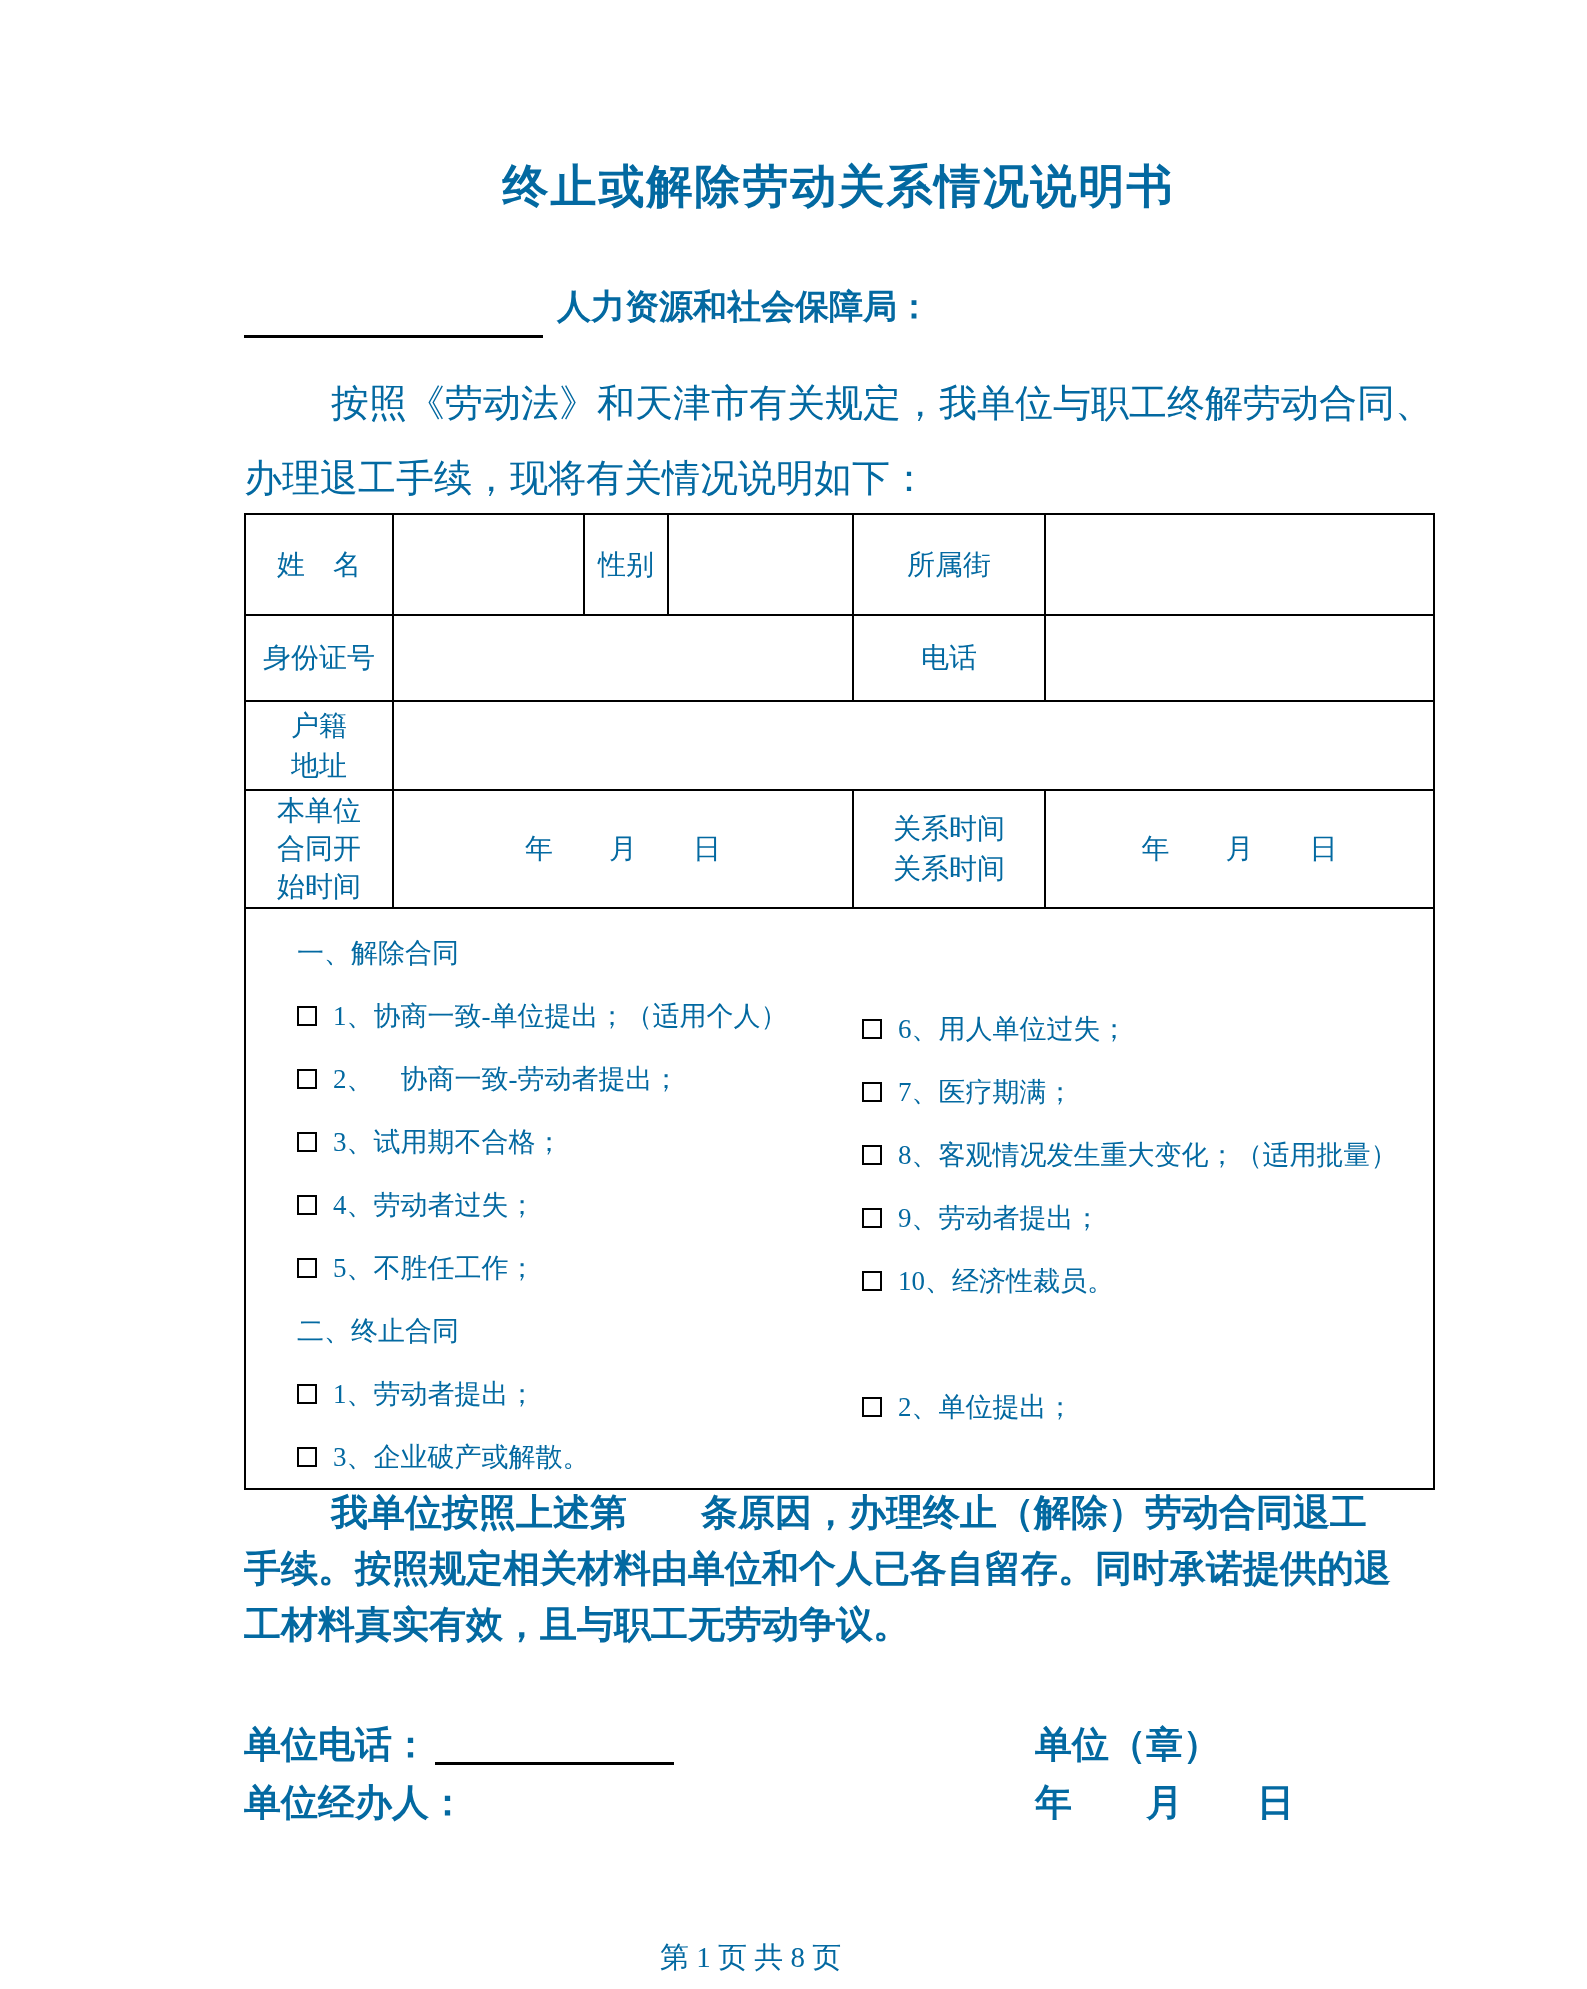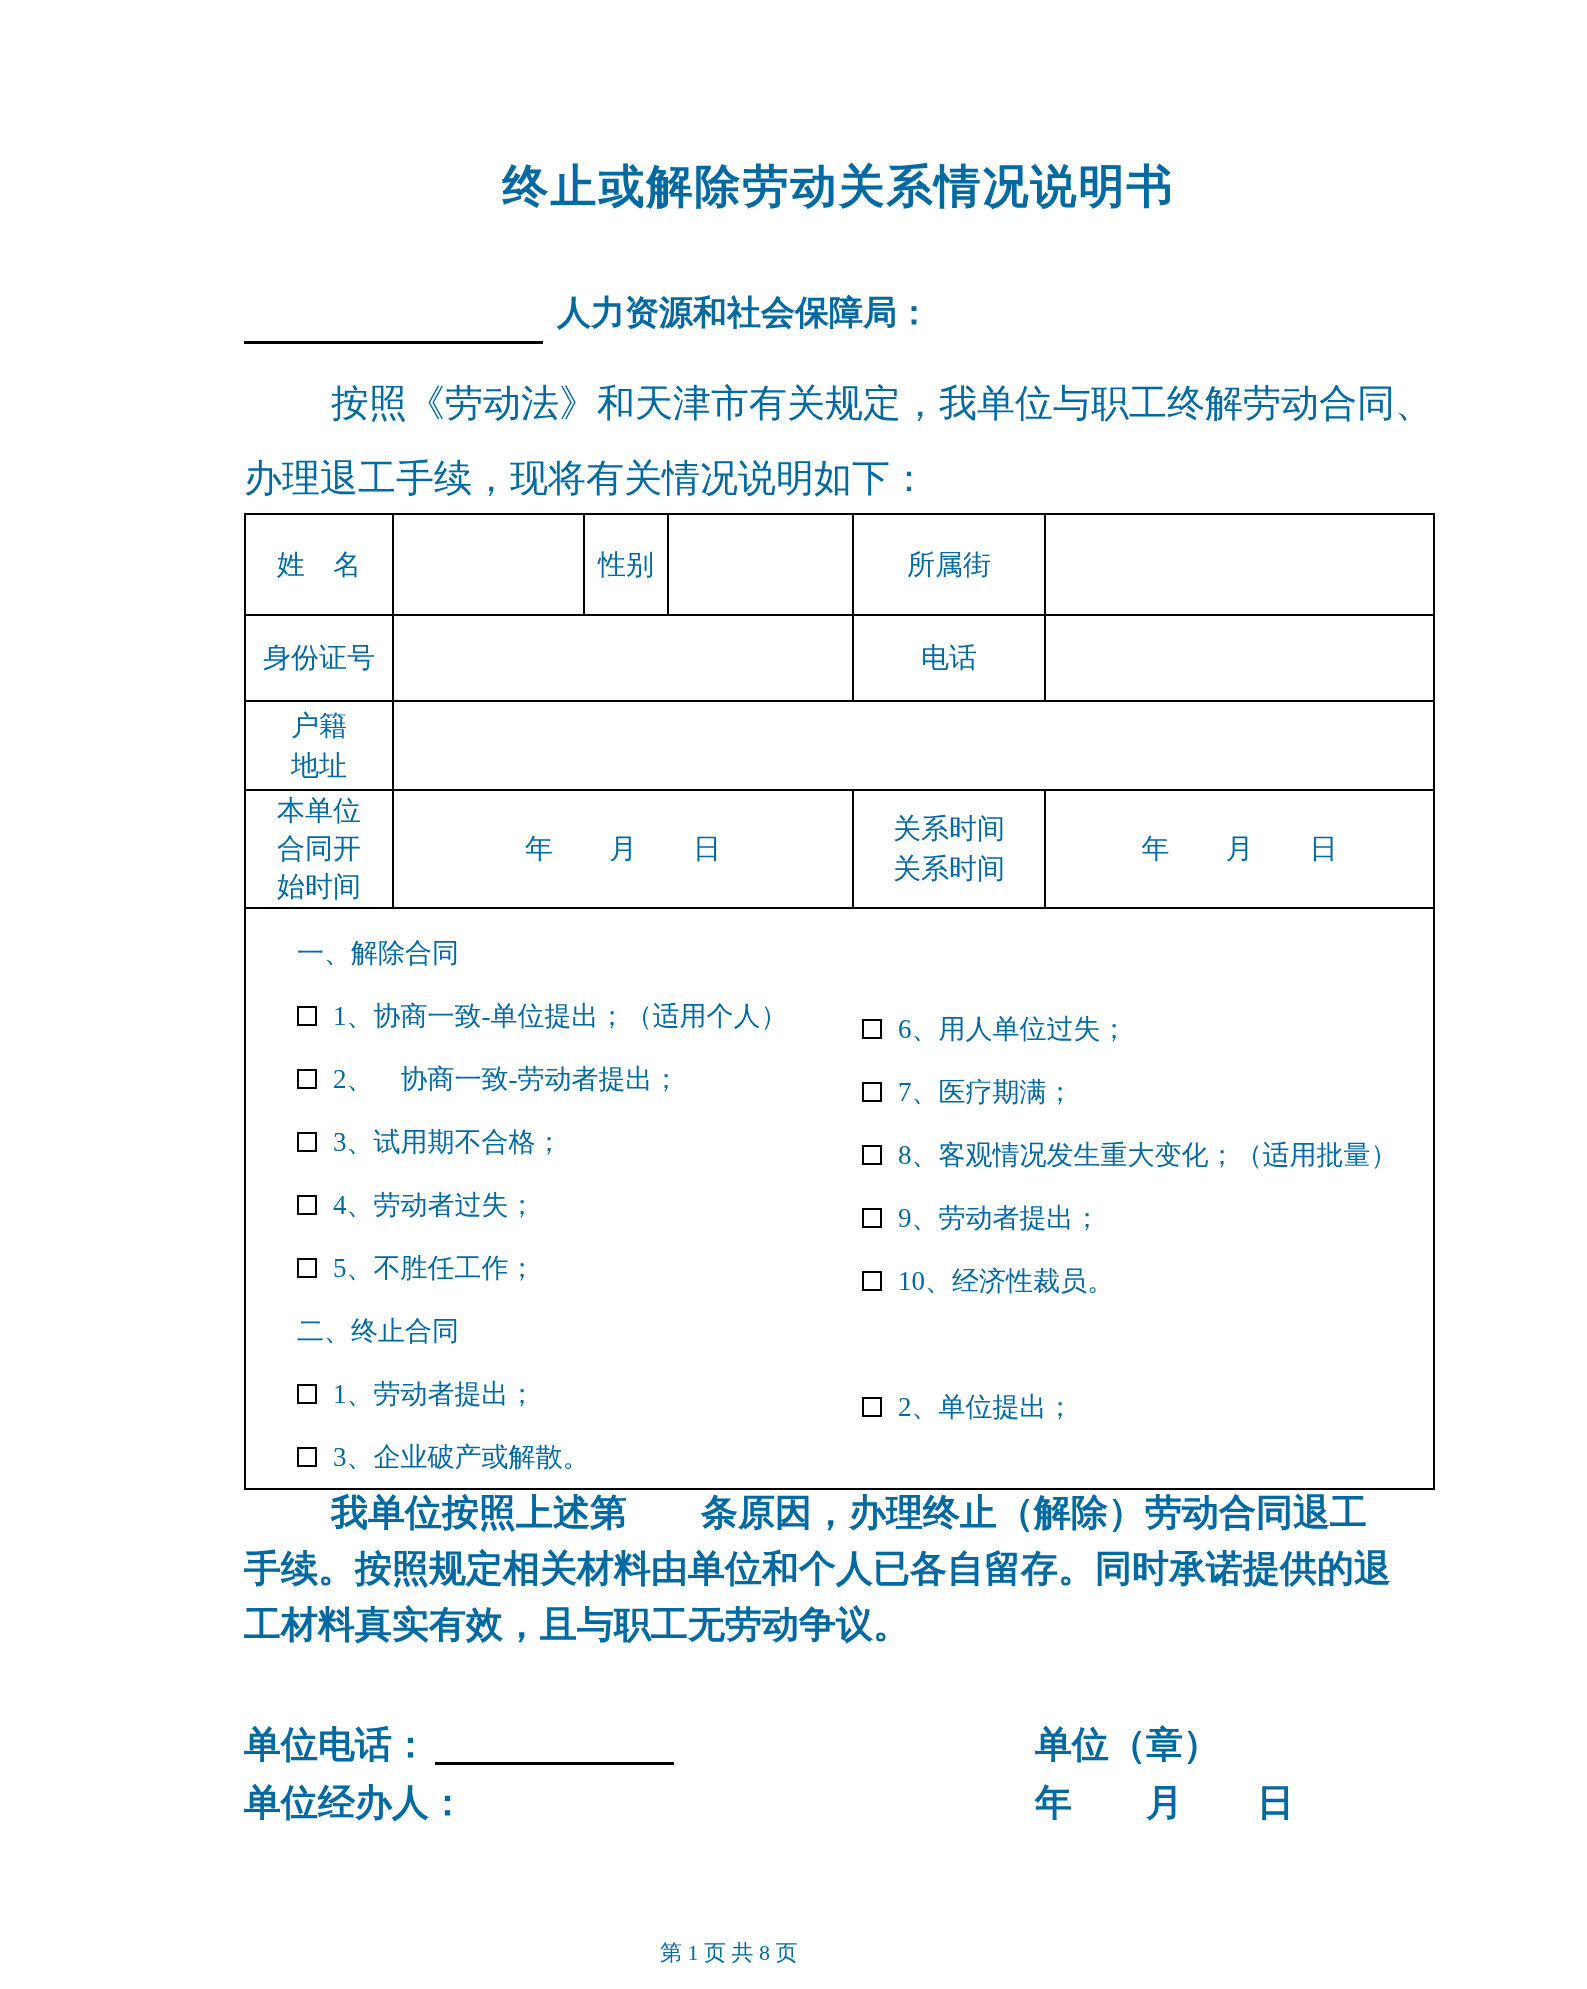--- a/index.html
+++ b/index.html
@@ -16,21 +16,21 @@
   .content {
     position:absolute; left:244px; top:0; width:1189px; height:100%;
   }
   .doc-title {
     position:absolute; top:156px; left:0; width:100%;
     text-align:center;
     font-size:46px; font-weight:bold; letter-spacing:2px;
     white-space:nowrap;
   }
   .recipient-line {
-    position:absolute; top:290px; left:0;
+    position:absolute; top:284px; left:0;
     display:flex; align-items:flex-end;
     white-space:nowrap;
   }
   .blank-underline {
     display:inline-block;
     width:299px; height:46px;
     border-bottom:3px solid #000;
   }
   .recipient-text {
     font-size:34px; font-weight:bold;
@@ -79,21 +79,21 @@
   }
   .sig-row-a { top:1717px; }
   .sig-row-b { top:1775px; }
   .phone-underline {
     display:inline-block; width:239px; height:40px;
     border-bottom:3px solid #000; margin-left:6px;
   }
   .sig-right { position:absolute; left:791px; top:0; height:56px; display:flex; align-items:center; }
   .page-footer {
     position:absolute; left:660px; top:1938px;
-    font-size:22px;
+    font-size:29px;
     white-space:nowrap;
   }
 </style>
 </head>
 <body>
 
 <div class="page">
   <div class="content">
 
     <div class="doc-title">终止或解除劳动关系情况说明书</div>

